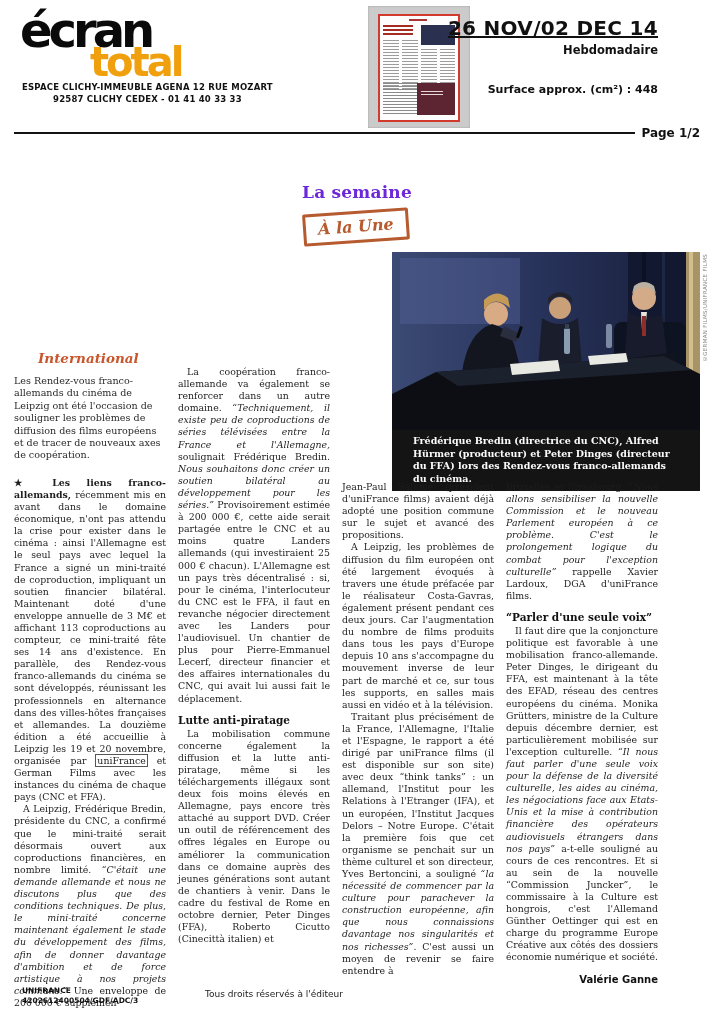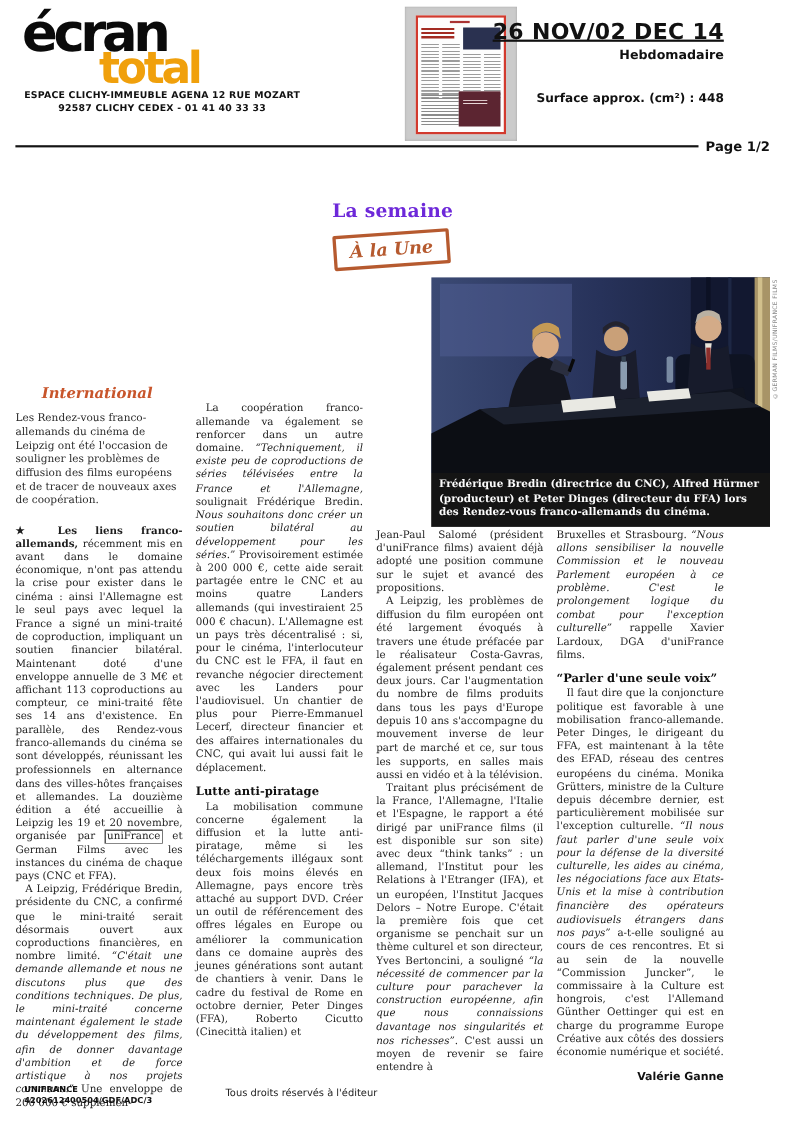--- a/index.html
+++ b/index.html
@@ -54,21 +54,21 @@
          font-style:italic;font-weight:bold;font-size:16px;padding:3px 12px 4px;background:#fff;}
 
   
   .headline{position:absolute;left:14px;top:246px;width:318px;font-weight:bold;
             font-size:30px;line-height:34px;letter-spacing:-.6px;color:#0e0e0e;}
 
   
   .photo-wrap{position:absolute;left:392px;top:252px;width:308px;}
   .photo-wrap svg{display:block;}
   .caption{background:#141414;color:#fbfbfb;font-weight:bold;font-size:9.5px;line-height:1.32;
-           padding:5px 7px 6px;}
+           padding:5px 21px 6px;}
   .credit{position:absolute;left:702px;top:254px;writing-mode:vertical-rl;transform:rotate(180deg);
           font-family:"DejaVu Sans",sans-serif;font-size:5.5px;color:#8a8a8a;letter-spacing:.3px;}
 
   
   .col{position:absolute;width:152px;}
   #col1{left:14px;top:350px;}
   #col2{left:178px;top:366px;}
   #col3{left:342px;top:481px;}
   #col4{left:506px;top:481px;}
 

